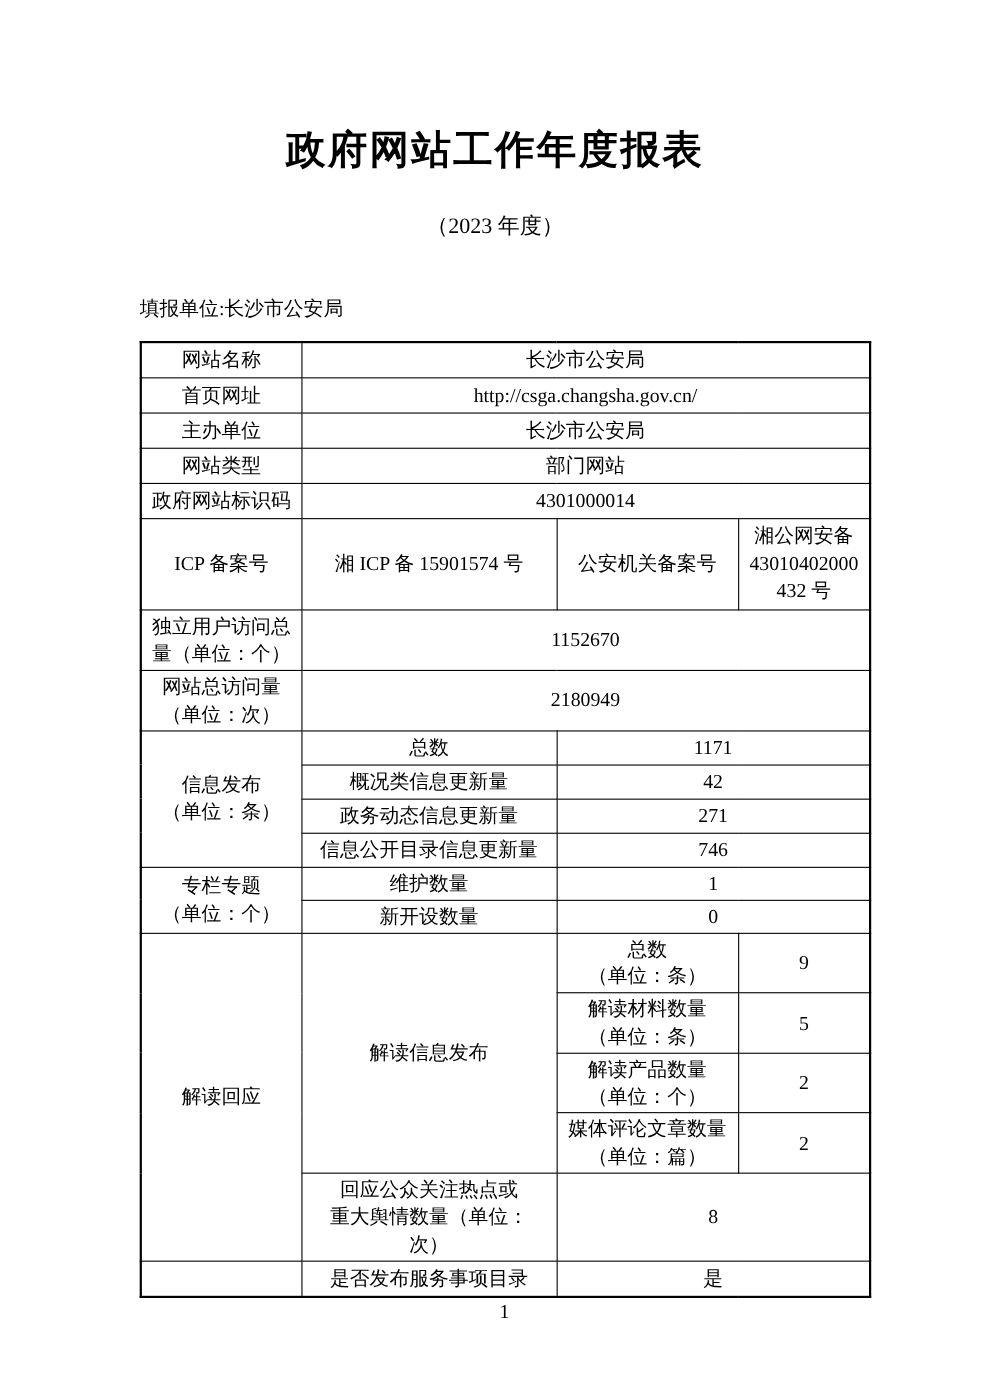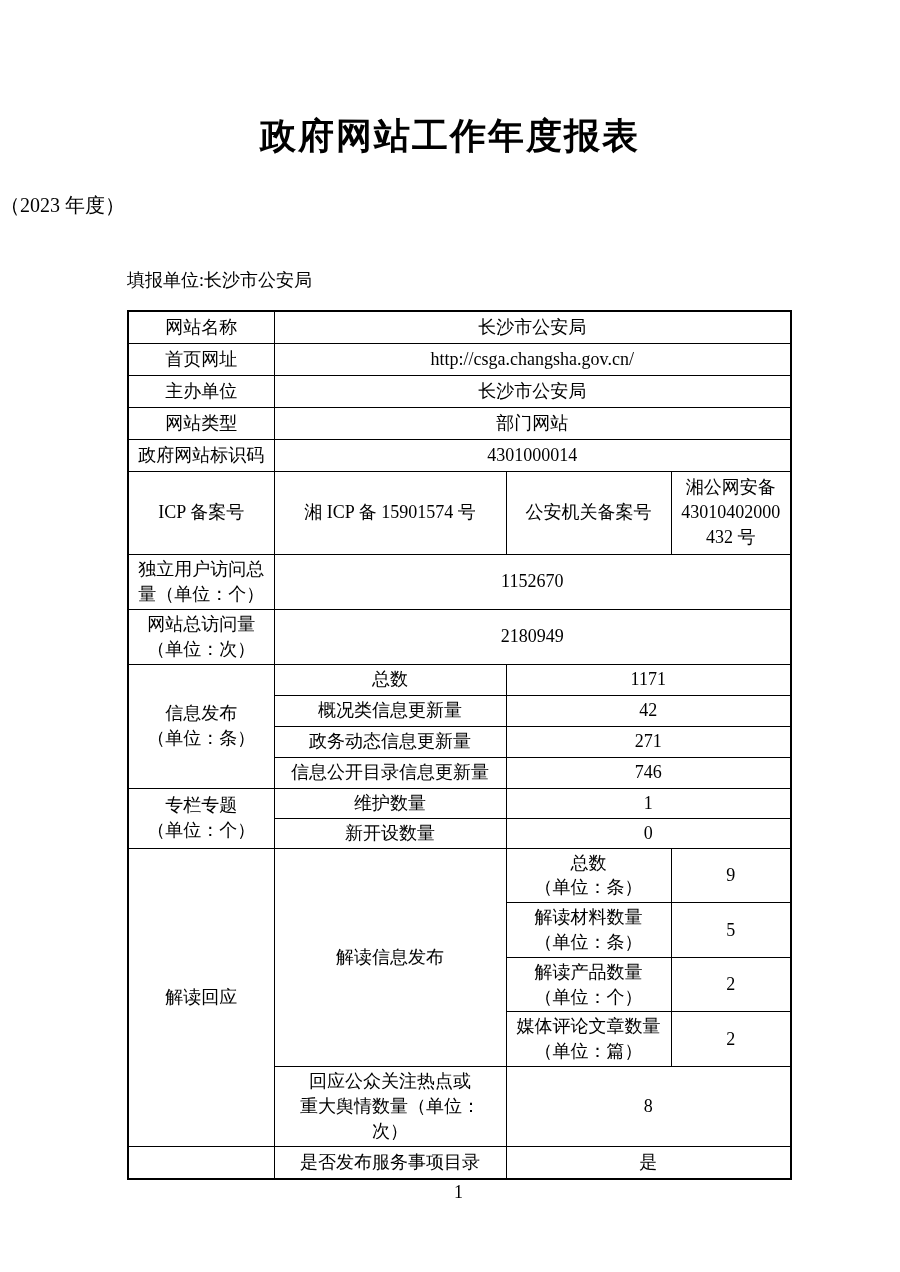--- a/index.html
+++ b/index.html
@@ -26,20 +26,21 @@
     font-weight: bold;
     font-size: 36px;
     letter-spacing: 2px;
     color: #000000;
   }
   .doc-subtitle {
     position: absolute;
     top: 192px;
     left: 0;
     width: 100%;
+    text-align: center;
     font-size: 20px;
     color: #000000;
   }
   .reporting-unit {
     position: absolute;
     top: 268px;
     left: 127px;
     font-size: 18px;
     font-weight: normal;
     color: #000000;

